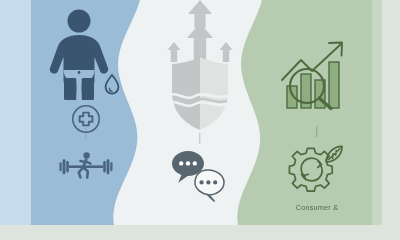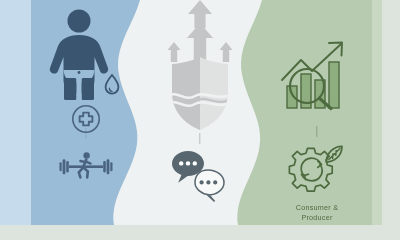--- a/index.html
+++ b/index.html
@@ -251,17 +251,16 @@
         <g>
           <path fill="none" stroke="#4d6b3f" stroke-width="1.7" stroke-linejoin="round" d="M38.4,18 C38.4,9.4 45.4,2.4 54,2.4
                C54,11 47,18 38.4,18 Z"></path>
           <path fill="none" stroke="#4d6b3f" stroke-width="1.4" stroke-linecap="round" d="M40.8,15.6 L52,4.4 M44.6,14.6 L45,9.6 M47.8,11.4 L48.2,6.4"></path>
         </g>
       </svg>
     </div>
 
     <div class="caption" style="top:203px;">
       <div>Consumer &amp;</div>
-      <div>Producer</div>
     </div>
   </div>
 
 </div>
 
 </body></html>

